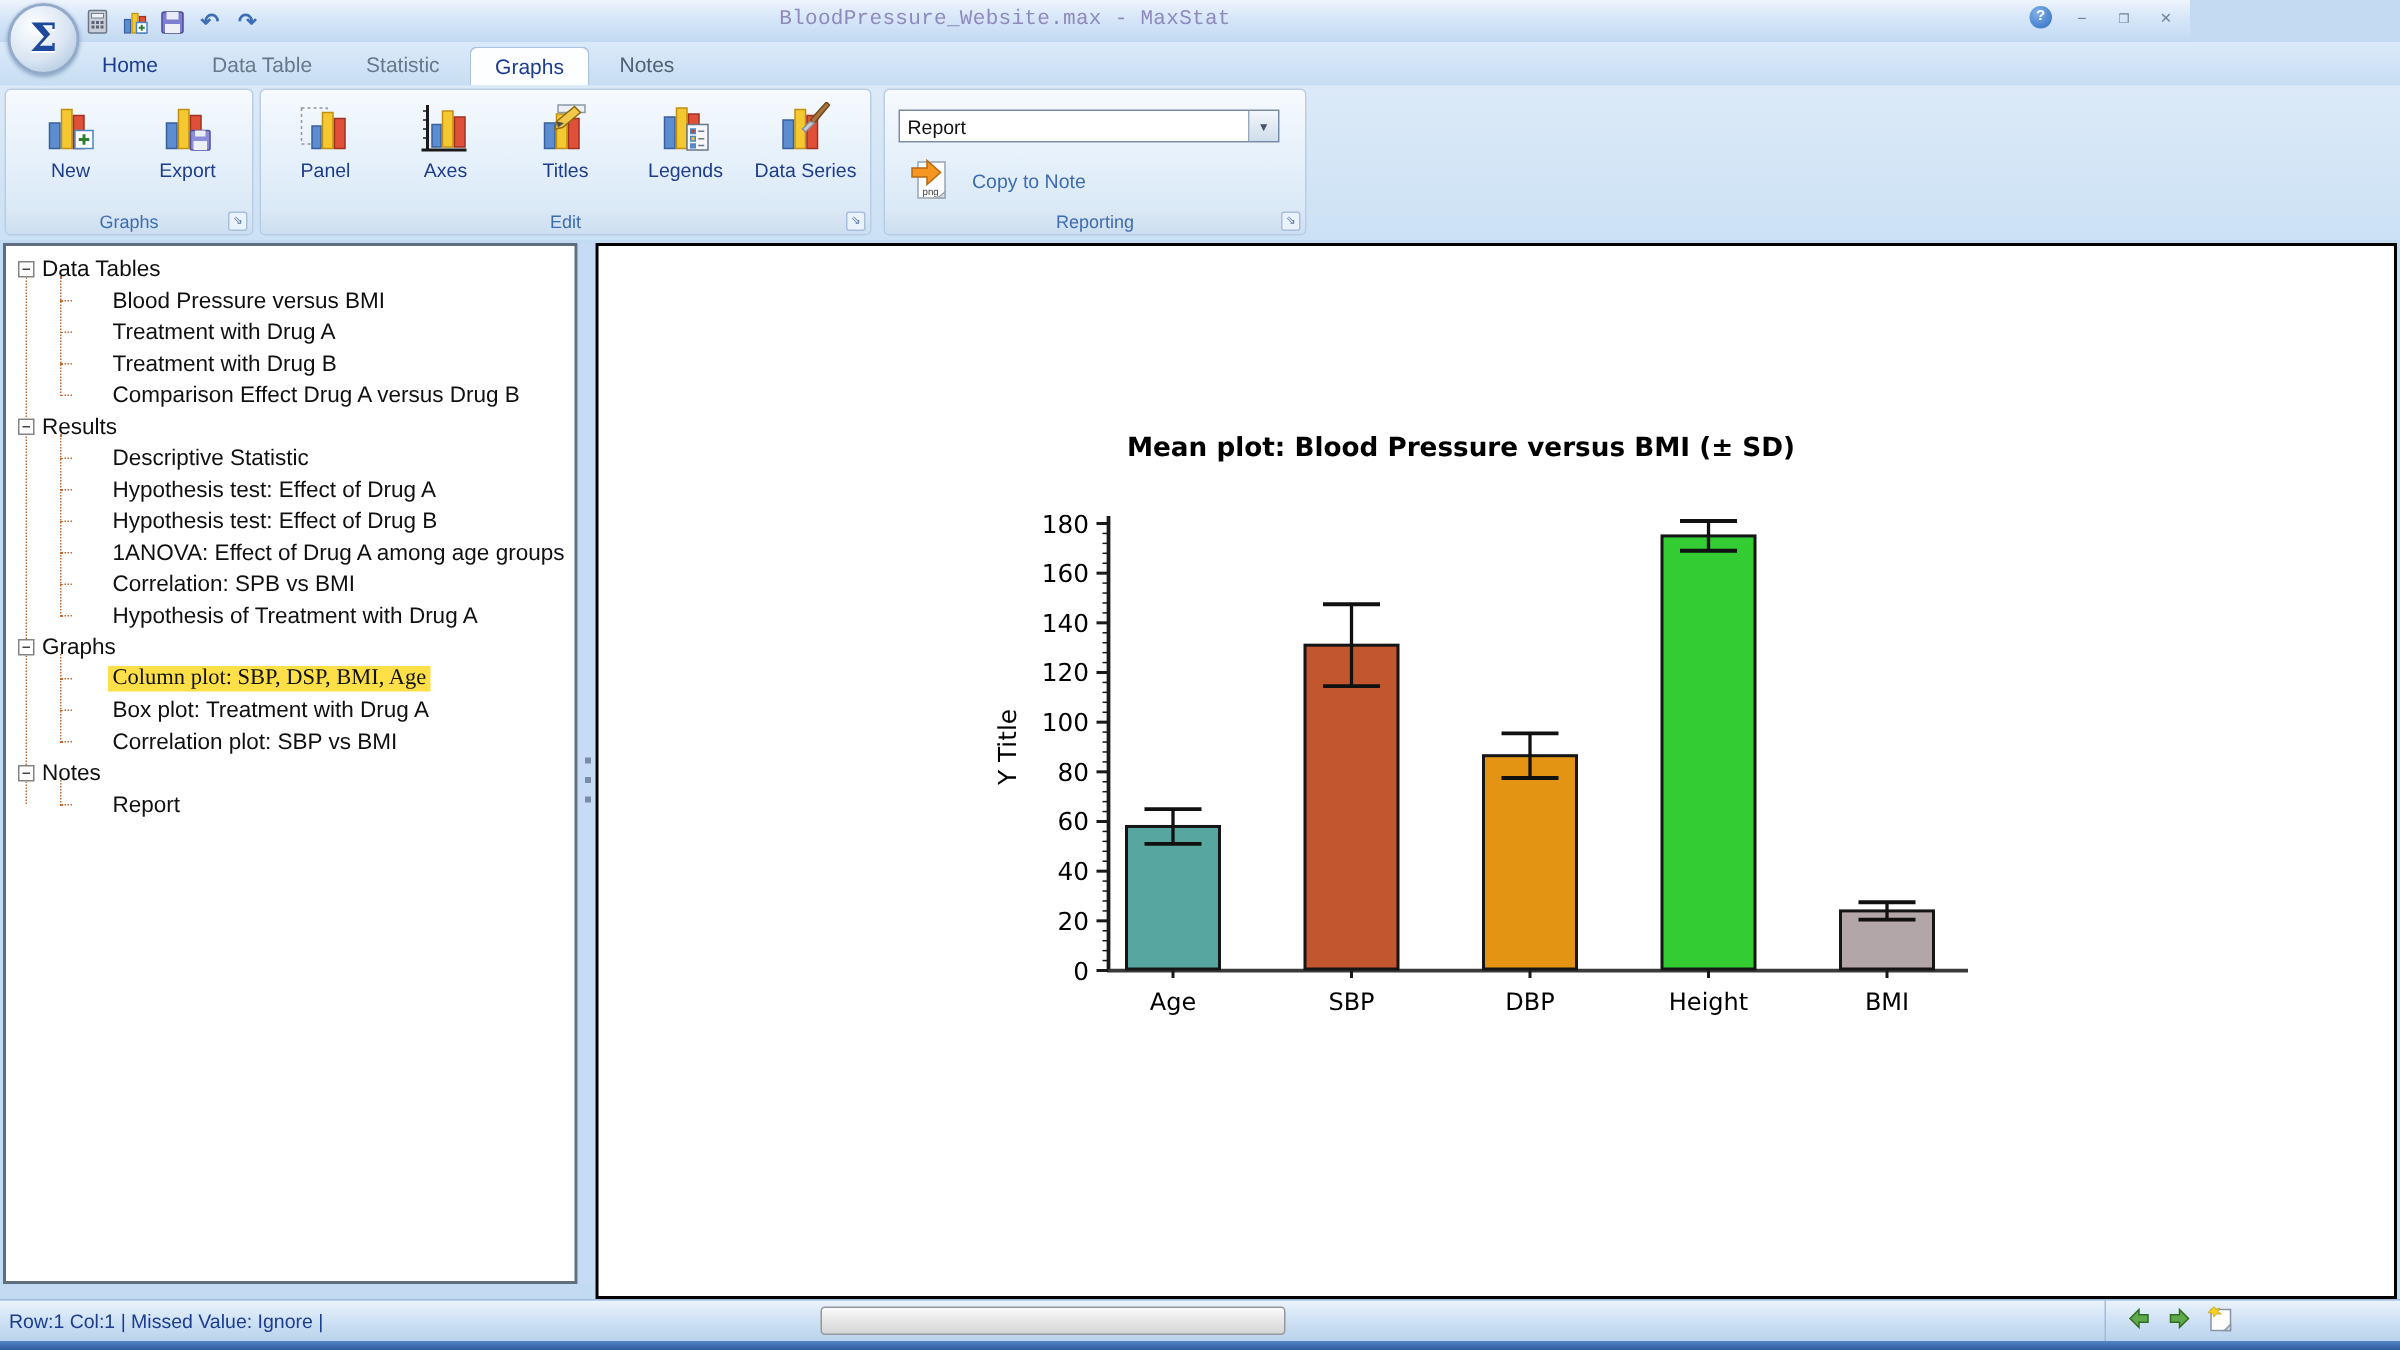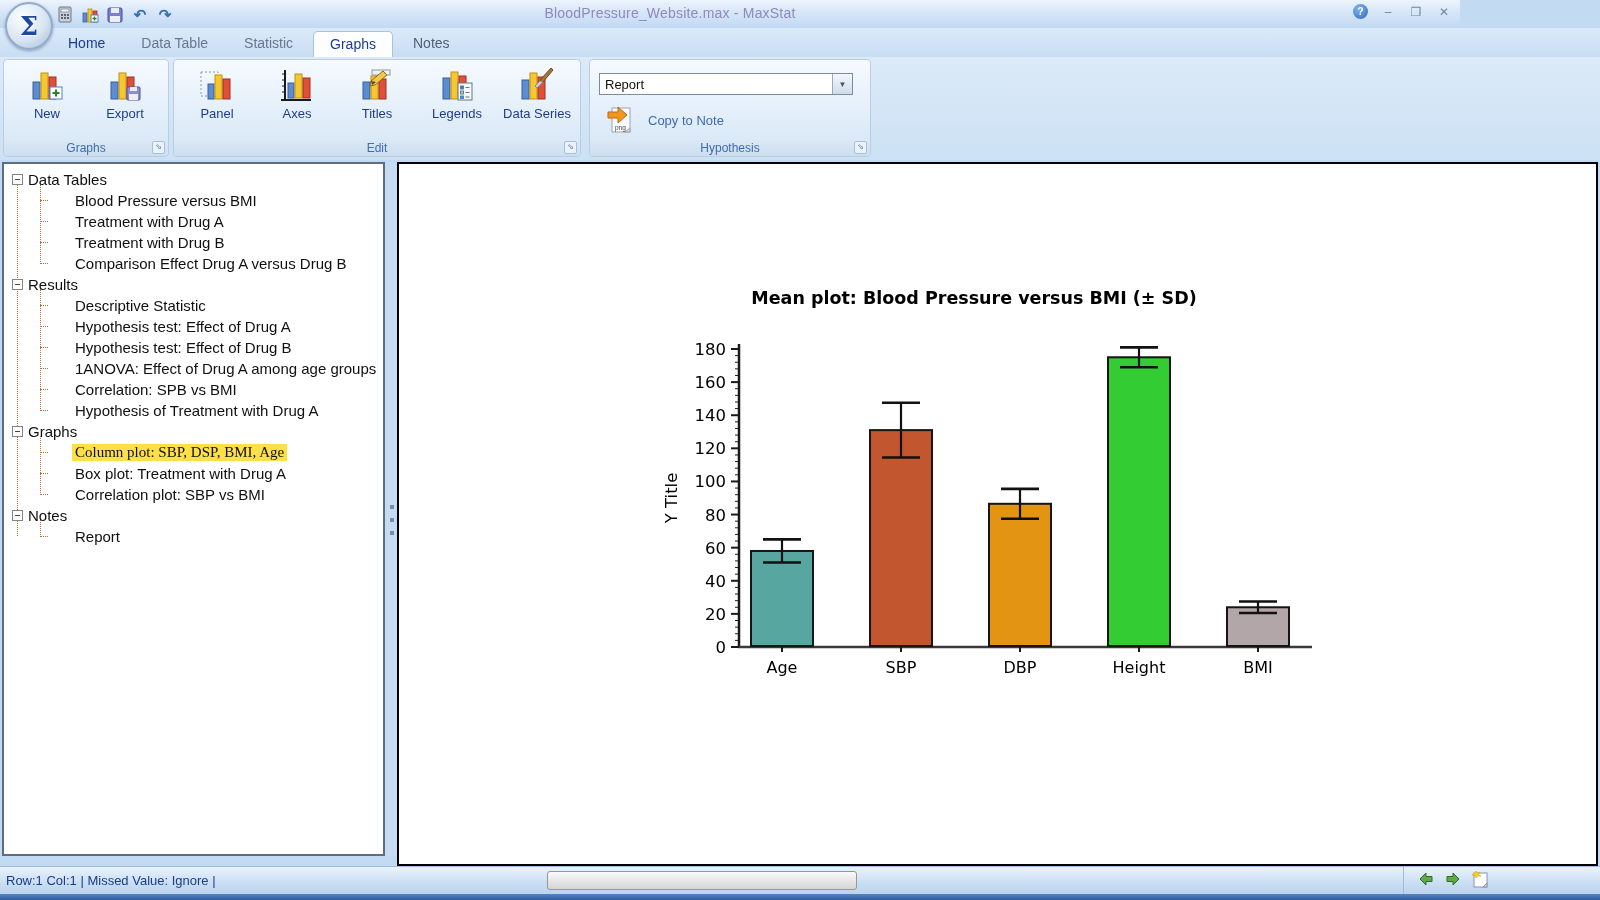--- a/index.html
+++ b/index.html
@@ -1,21 +1,21 @@
 <!DOCTYPE html>
 <html><head>
 <meta charset="utf-8">
 <style>
   html,body{margin:0;padding:0;}
   body{width:1600px;height:900px;overflow:hidden;font-family:"Liberation Sans",sans-serif;background:#C2DAF2;}
   .app{position:absolute;inset:0;width:1600px;height:900px;}
 
   
   .titlebar{position:absolute;left:0;top:0;width:1460px;height:28px;
-    background:linear-gradient(#EDF4FC,#D6E6F8 45%,#C2D9F2);border-bottom:1px solid #B6CCE4;}
+    background:linear-gradient(#EDF4FC,#D6E6F8 45%,#C2D9F2);border-bottom:1px solid #B6CCE4;font-family:Liberation Mono, monospace;}
   .win-title{position:absolute;left:0;right:120px;top:5px;text-align:center;
     font-size:14px;color:#8F89BD;letter-spacing:.2px;}
   .app-button{position:absolute;left:5px;top:2px;width:44px;height:44px;border-radius:50%;
     background:radial-gradient(circle at 35% 30%,#FDFEFF,#D9E5F2 55%,#AEC5DE 90%);
     border:2px solid #93AACB;box-shadow:0 1px 3px rgba(40,70,120,.45);z-index:30;
     display:flex;align-items:center;justify-content:center;}
   .app-button .sigma{font-family:"DejaVu Serif",serif;font-weight:bold;font-size:26px;color:#1E4A9E;
     text-shadow:0 1px 0 #fff;}
   .qat{position:absolute;left:56px;top:6px;display:flex;gap:7px;align-items:center;z-index:31;}
   .qat .qbtn{width:18px;height:17px;display:flex;align-items:center;justify-content:center;}
@@ -280,21 +280,21 @@
           <svg width="28" height="32">
               <rect x="6" y="6" width="18" height="24" fill="#FBFCFD" stroke="#9AA4B2"></rect>
               <path d="M19 30h5v-4z" fill="#D8DEE6" stroke="#9AA4B2"></path>
               <path d="M2 10h10V5l9 8-9 8v-5H2z" fill="#F59522" stroke="#B86A0E"></path>
               <text x="9" y="28" font-size="6.5" font-family="Liberation Sans,sans-serif" fill="#444">png</text>
             </svg>
         </span>
         <span class="cn-label">Copy to Note</span>
       </div>
       <div class="gfooter">
-        <span>Hypothesis</span>
+        <span>Reporting</span>
         <span class="launcher">⇘</span>
       </div>
     </div>
   </div>
 
   <div class="main">
     <div class="tree-panel">
       <div class="tree">
         <div class="tree-chain"></div>
       <div class="tree-root">

